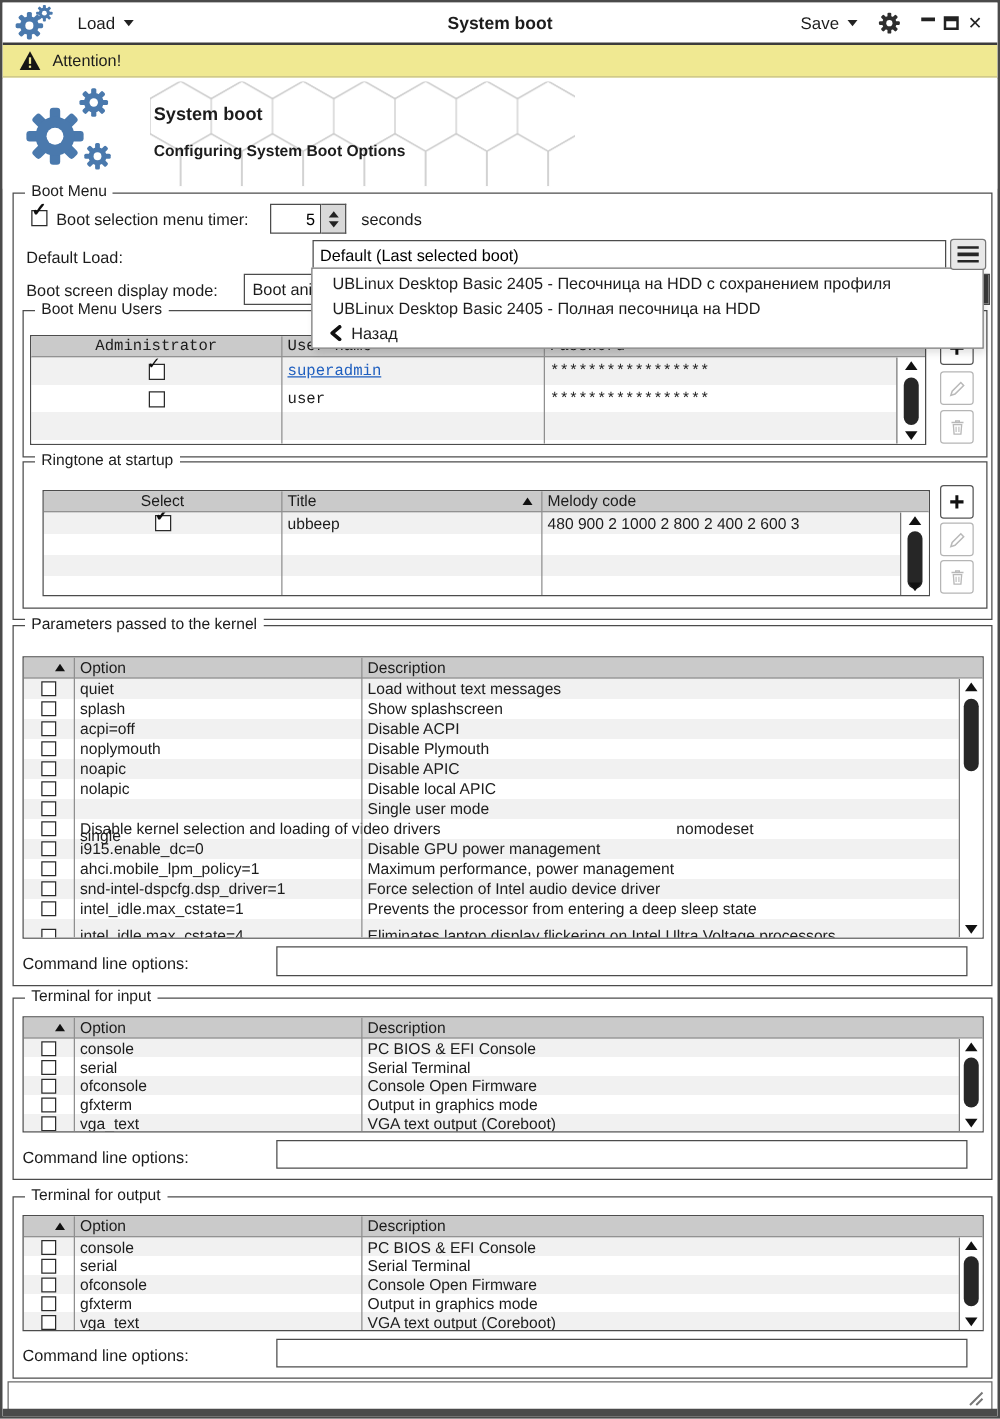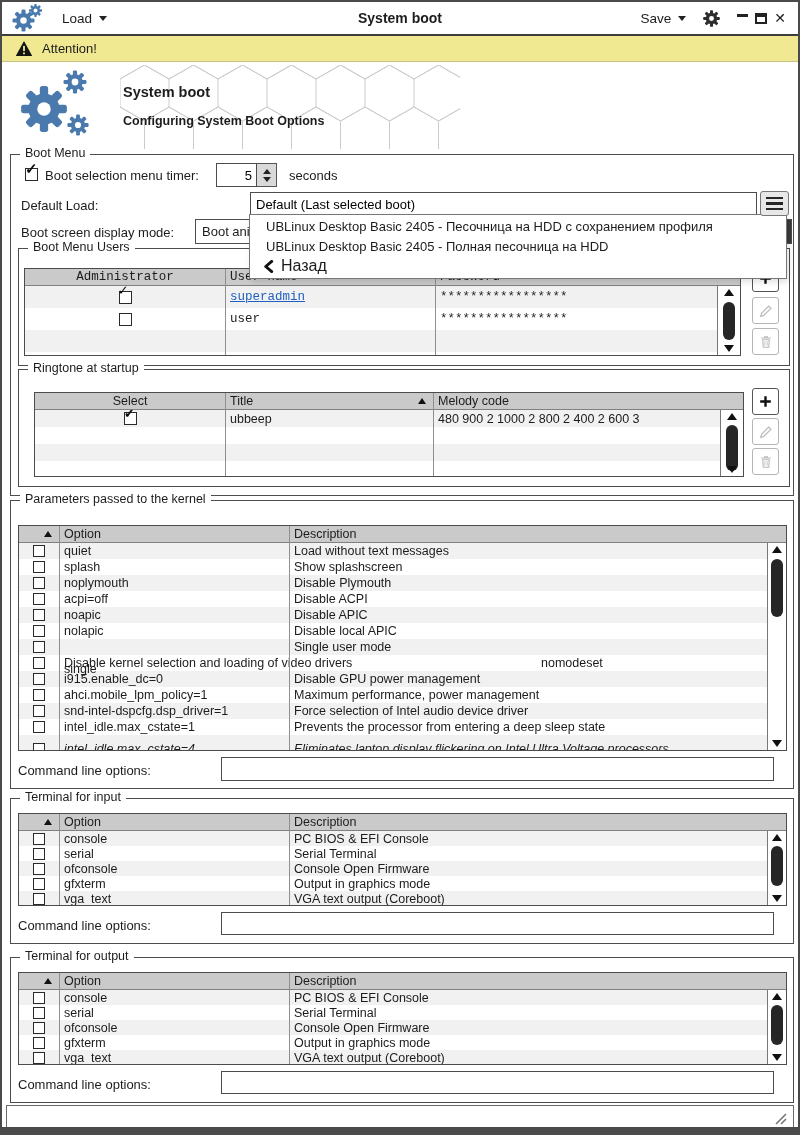--- a/index.html
+++ b/index.html
@@ -70,21 +70,21 @@
   .sb-th{position:absolute;left:50%;transform:translateX(-50%);width:12px;background:#262626;border-radius:6px;}
   .user-link{color:var(--link,#1f5fbf);text-decoration:underline;}
   
   .side-btn{position:absolute;width:27px;height:27px;border:1px solid #555;border-radius:3px;background:#fff;
     display:flex;align-items:center;justify-content:center;color:#111;box-sizing:border-box;}
   .side-btn.dis{border-color:#b5b5b5;color:#b9b9b9;}
   
   .dropdown{position:absolute;left:247px;top:212px;width:538px;height:65px;background:#fff;border:1px solid #777;
     box-shadow:2px 3px 6px rgba(0,0,0,.12);z-index:40;box-sizing:border-box;padding-top:2px;}
   .dd-item{height:20px;line-height:20px;padding-left:16px;font-size:13px;white-space:nowrap;overflow:hidden;}
-  .dd-back{display:flex;align-items:center;gap:7px;padding-left:13px;height:20px;font-size:16px;}
+  .dd-back{display:flex;align-items:center;gap:7px;padding-left:13px;height:20px;font-size:13px;}
   
   .statusbar{position:absolute;left:4px;right:4px;top:1103px;height:24px;border:1px solid #6a6a6a;background:#fff;box-sizing:border-box;}
   .grip{position:absolute;right:6px;bottom:3px;}
   .bstrip{position:absolute;left:0;right:0;bottom:0;height:6px;background:#4a4a4a;}
 </style>
 </head>
 <body>
 
 <svg width="0" height="0" style="position:absolute">
   <symbol id="gear" viewBox="0 0 100 100">
@@ -356,36 +356,36 @@
               <span class="cb" style="width:12px;height:12px;"></span>
             </div>
             <div class="tcell" style="width:230px;">splash</div>
             <div class="tcell" style="width:477px;">Show splashscreen</div>
           </div>
 
           <div class="trow" style="height:16px;">
             <div class="tcell center" style="width:40px;">
               <span class="cb" style="width:12px;height:12px;"></span>
             </div>
+            <div class="tcell" style="width:230px;">acpi=off</div>
+            <div class="tcell" style="width:477px;">Disable ACPI</div>
+          </div>
+
+          <div class="trow" style="height:16px;">
+            <div class="tcell center" style="width:40px;">
+              <span class="cb" style="width:12px;height:12px;"></span>
+            </div>
             <div class="tcell" style="width:230px;">noplymouth</div>
             <div class="tcell" style="width:477px;">Disable Plymouth</div>
           </div>
 
           <div class="trow" style="height:16px;">
             <div class="tcell center" style="width:40px;">
               <span class="cb" style="width:12px;height:12px;"></span>
             </div>
-            <div class="tcell" style="width:230px;">acpi=off</div>
-            <div class="tcell" style="width:477px;">Disable ACPI</div>
-          </div>
-
-          <div class="trow" style="height:16px;">
-            <div class="tcell center" style="width:40px;">
-              <span class="cb" style="width:12px;height:12px;"></span>
-            </div>
             <div class="tcell" style="width:230px;">noapic</div>
             <div class="tcell" style="width:477px;">Disable APIC</div>
           </div>
 
           <div class="trow" style="height:16px;">
             <div class="tcell center" style="width:40px;">
               <span class="cb" style="width:12px;height:12px;"></span>
             </div>
             <div class="tcell" style="width:230px;">nolapic</div>
             <div class="tcell" style="width:477px;">Disable local APIC</div>
@@ -432,21 +432,21 @@
           </div>
 
           <div class="trow" style="height:16px;">
             <div class="tcell center" style="width:40px;">
               <span class="cb" style="width:12px;height:12px;"></span>
             </div>
             <div class="tcell" style="width:230px;">intel_idle.max_cstate=1</div>
             <div class="tcell" style="width:477px;">Prevents the processor from entering a deep sleep state</div>
           </div>
 
-          <div class="trow" style="height:28px;font-style:italic;">
+          <div class="trow" style="height:28px;">
             <div class="tcell center" style="width:40px;">
               <span class="cb" style="width:12px;height:12px;"></span>
             </div>
             <div class="tcell" style="width:230px;">intel_idle.max_cstate=4</div>
             <div class="tcell" style="width:477px;">Eliminates laptop display flickering on Intel Ultra Voltage processors</div>
           </div>
         </div>
       <div class="vl" style="left:40px;"></div>
       <div class="vl" style="left:270px;"></div>
       <div class="vsb" style="width:19px;">

